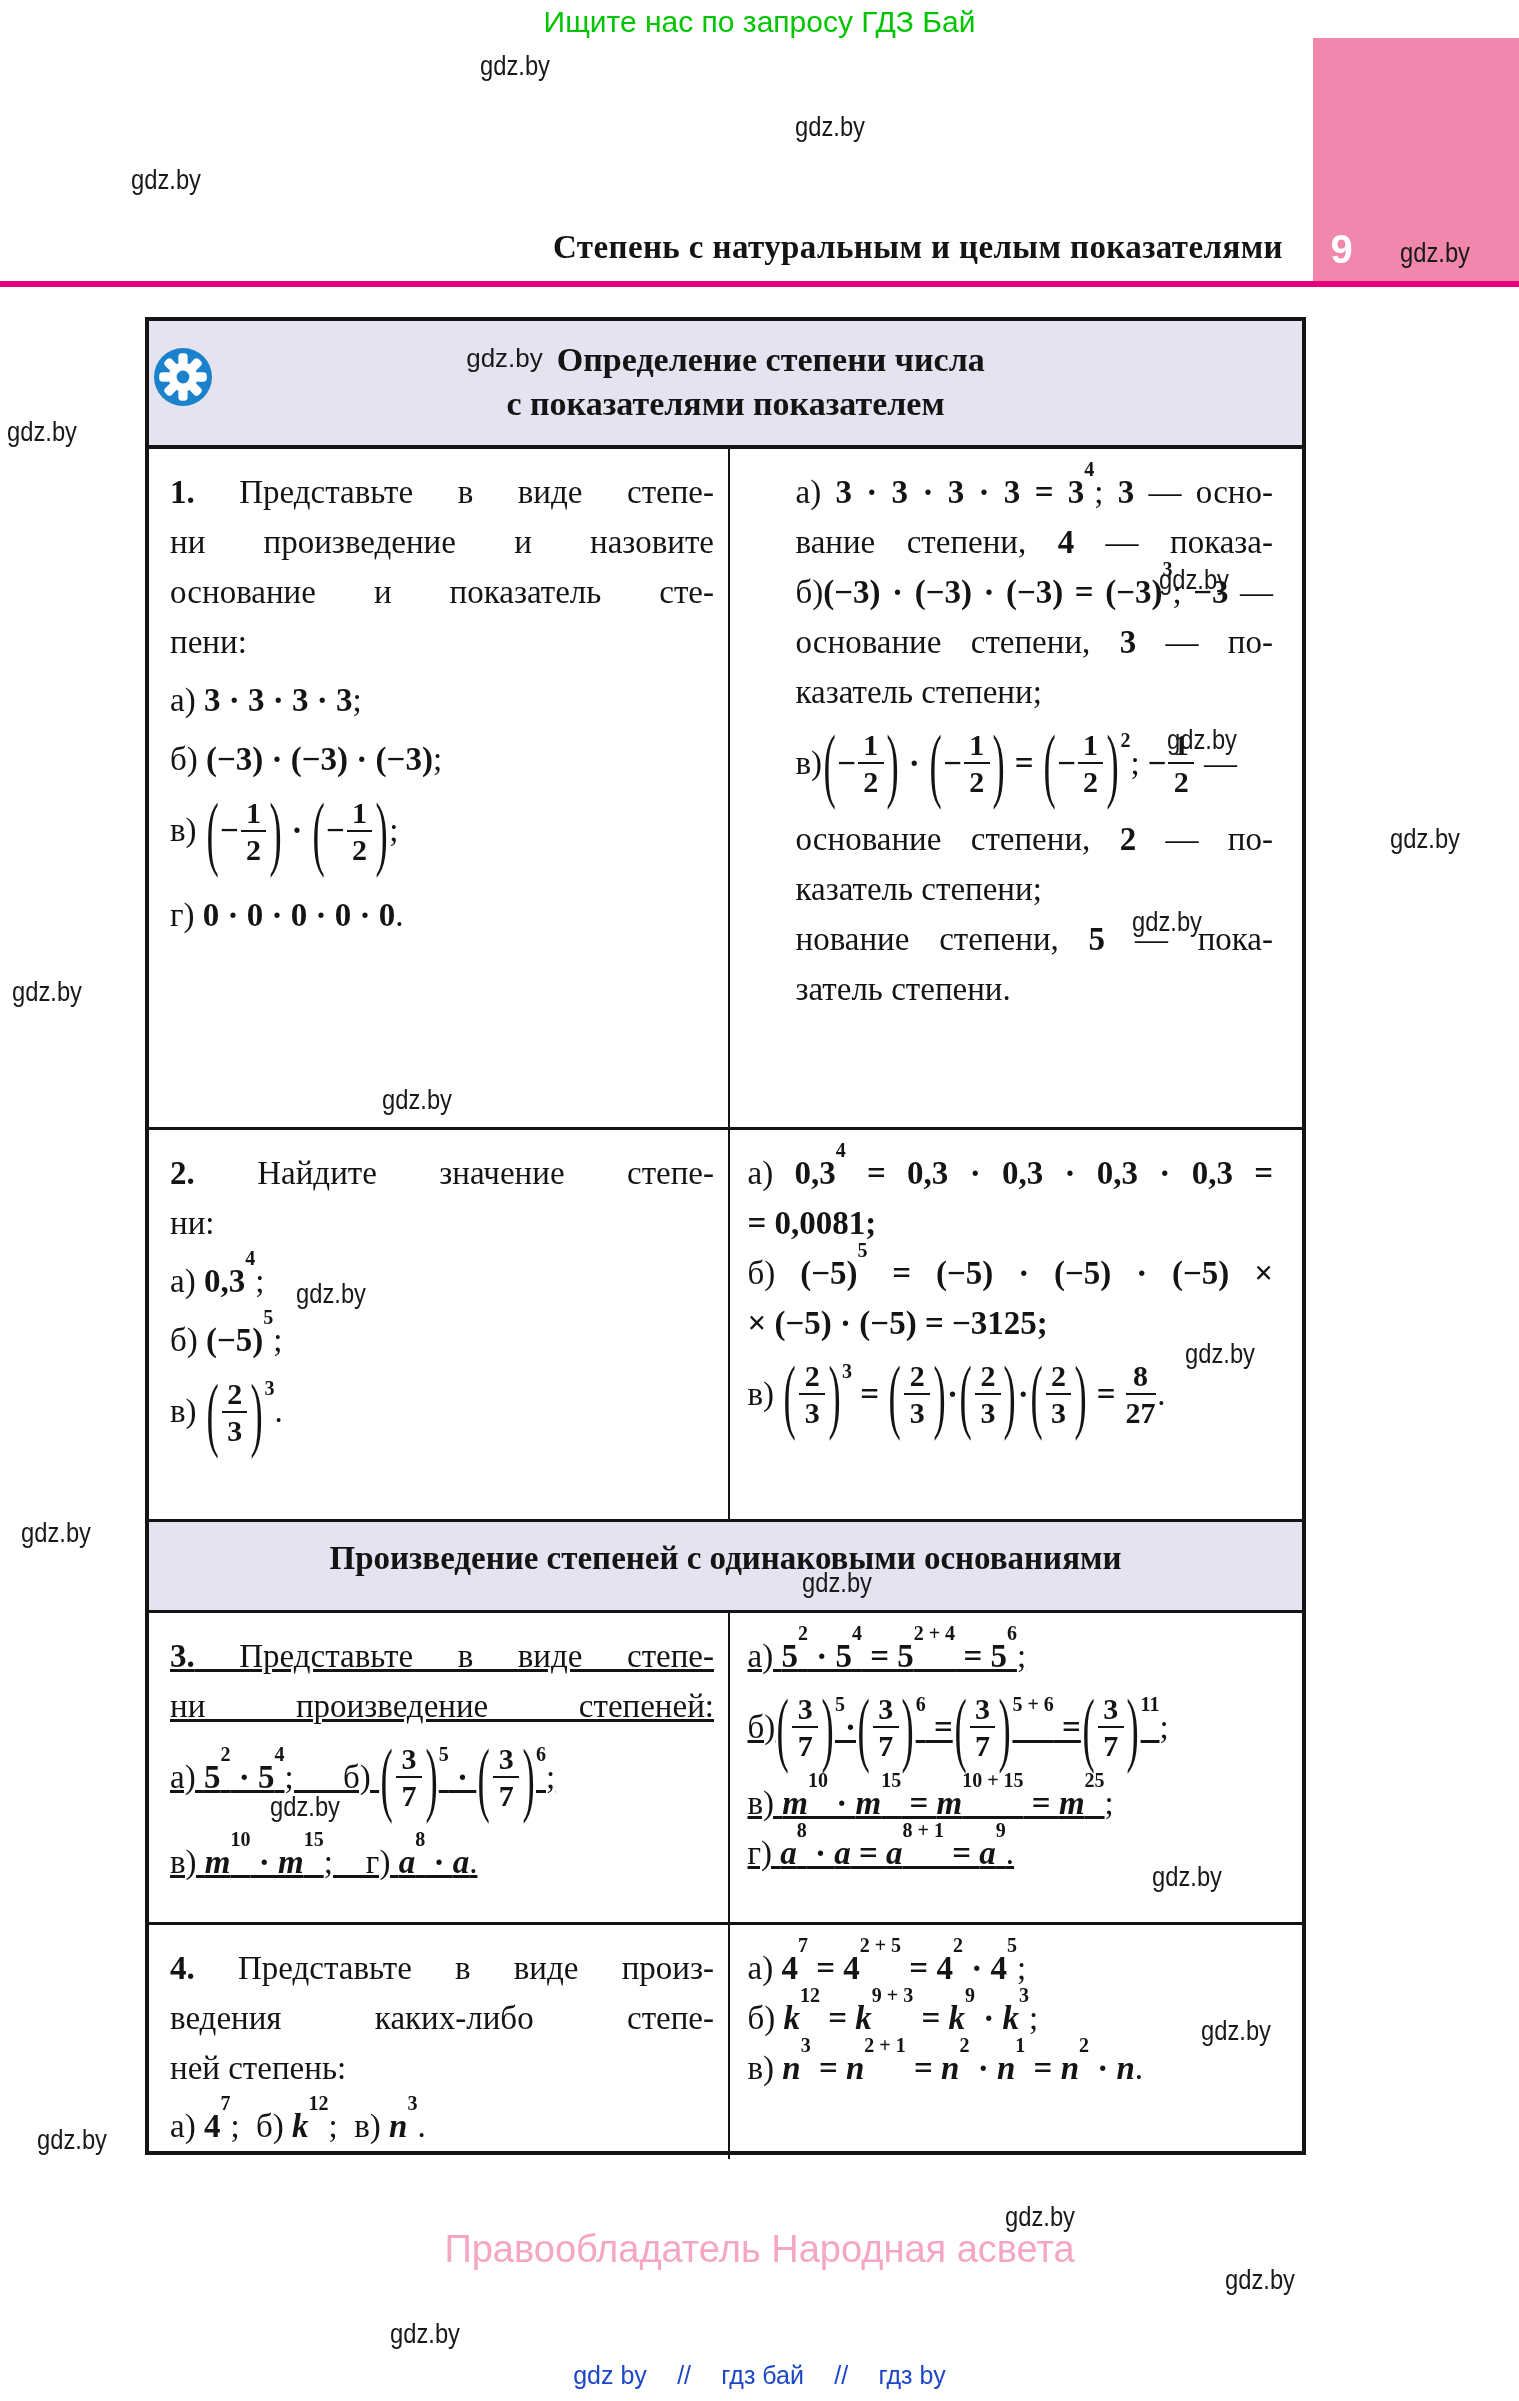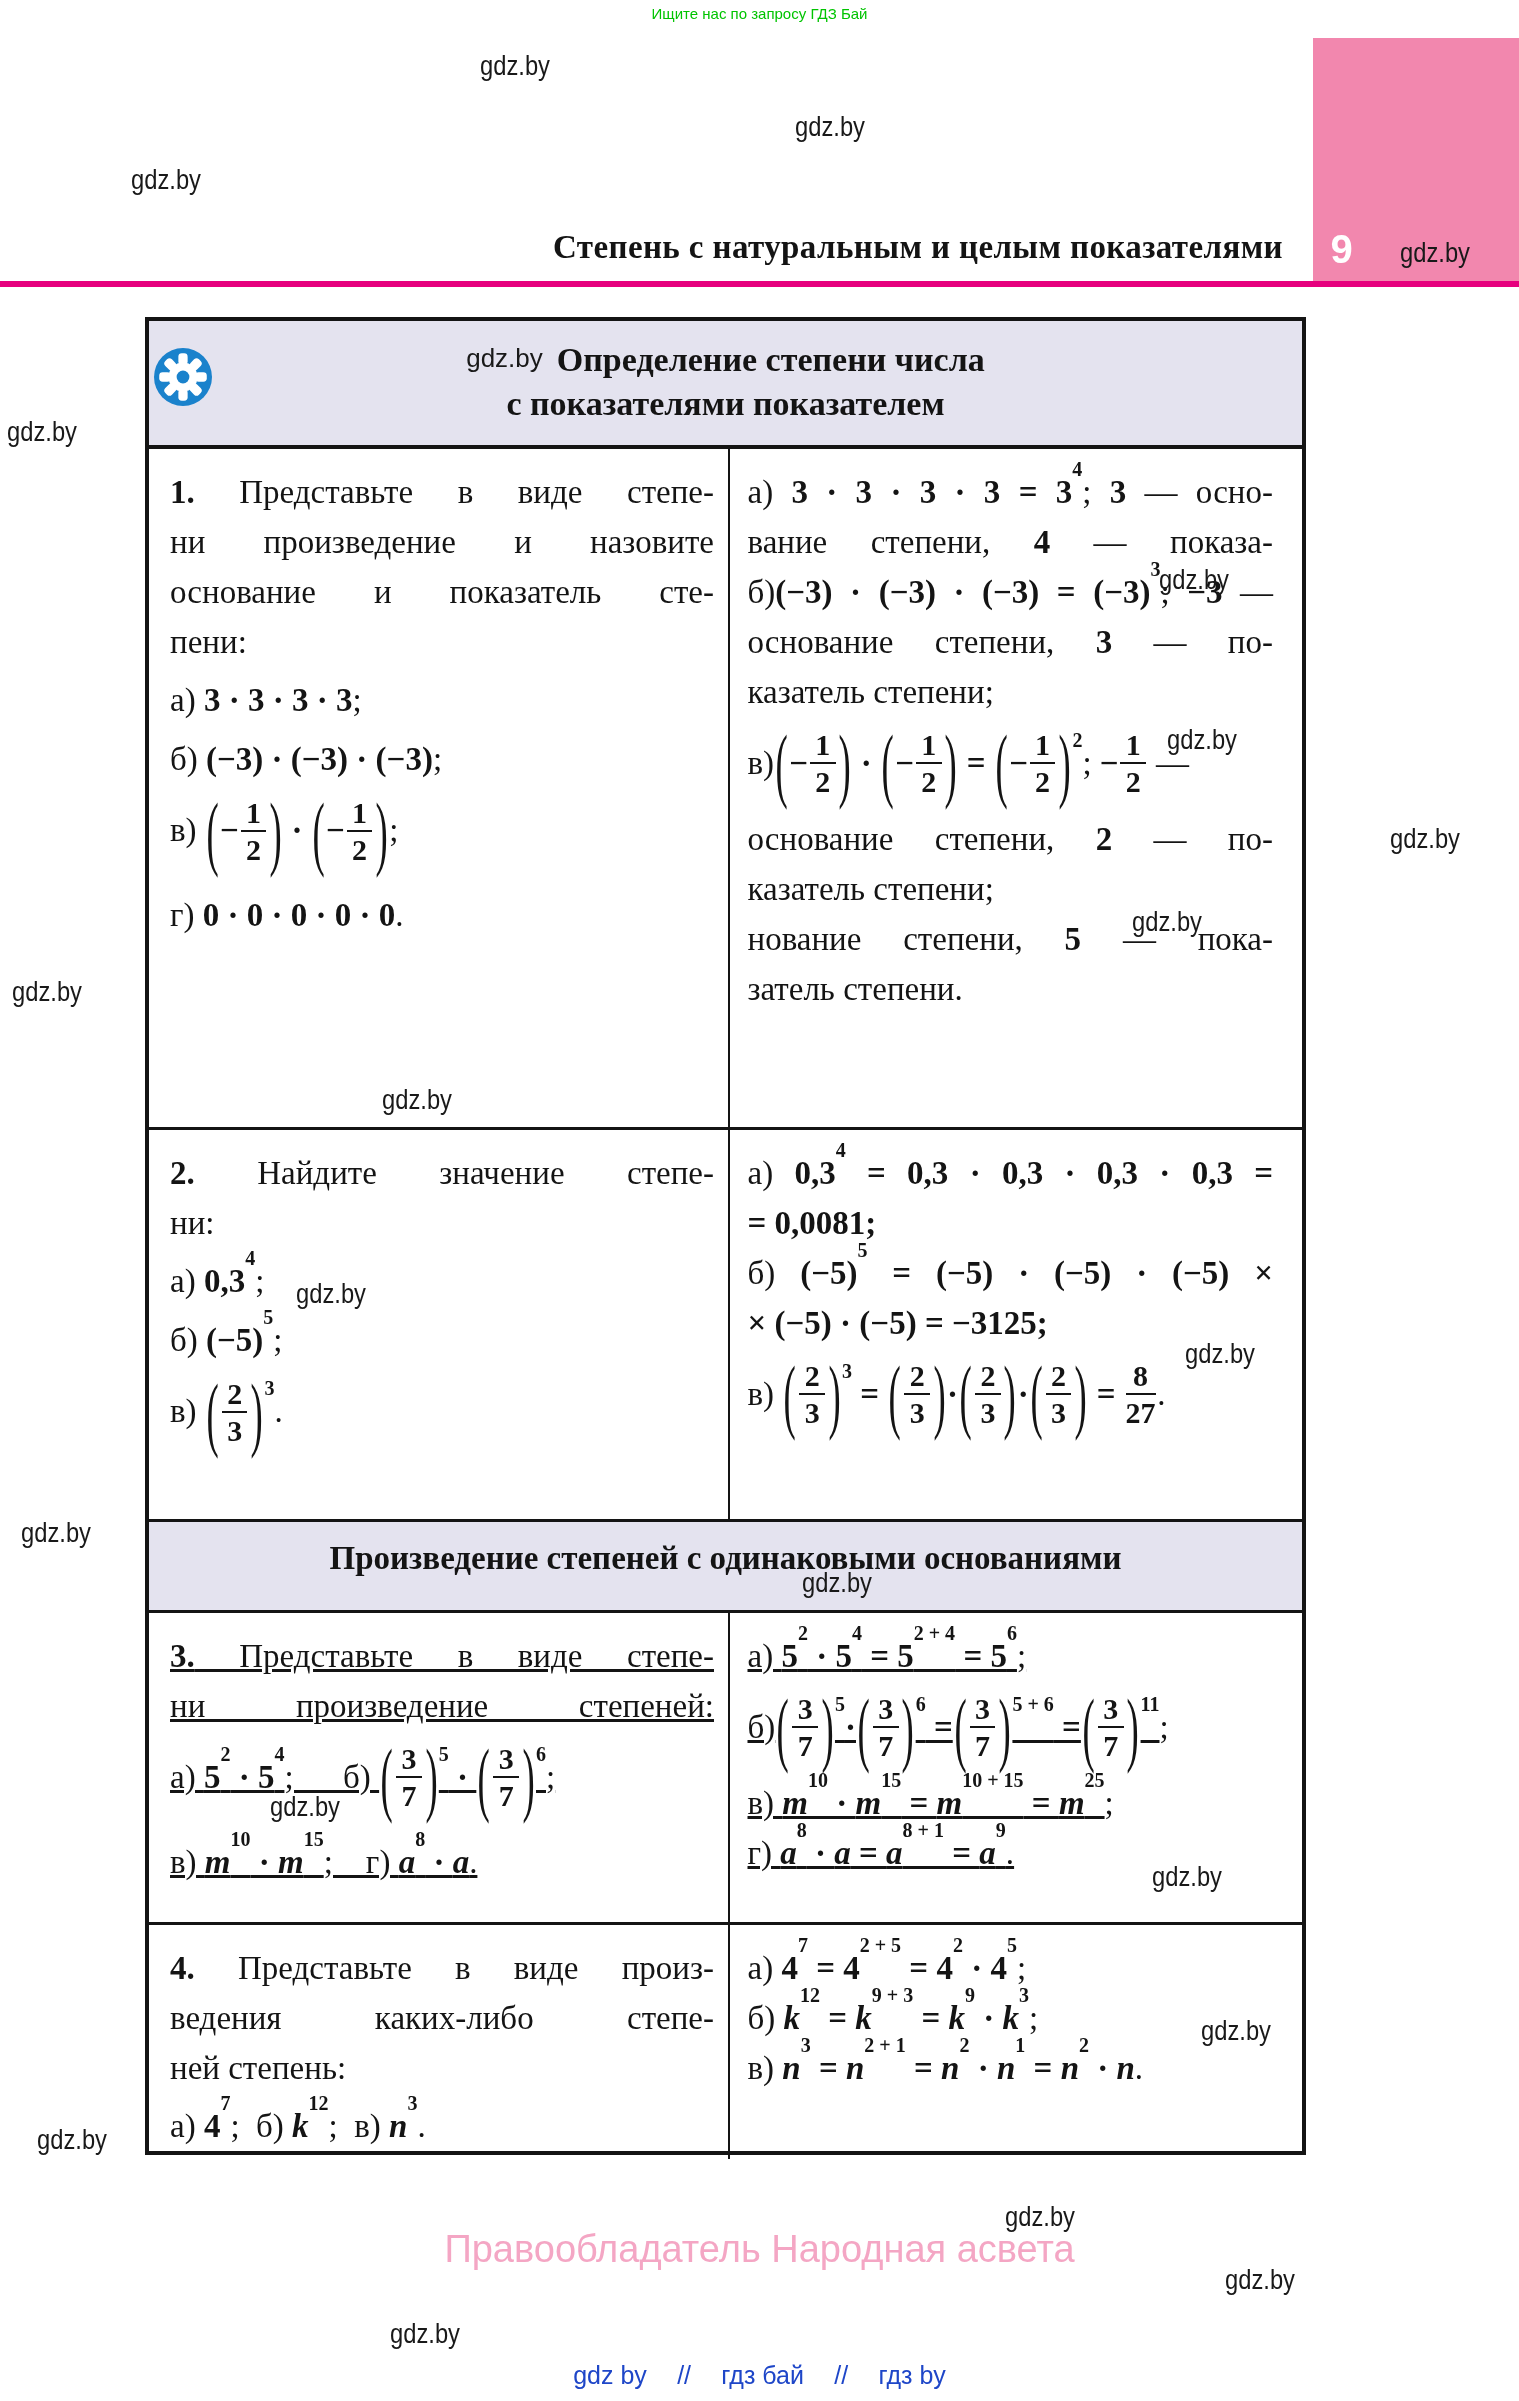--- a/index.html
+++ b/index.html
@@ -4,41 +4,41 @@
 <style>
   :root{
     --pink:#f287ae; --magenta:#e6007e; --band:#e4e3ef; --gear:#1a82cc;
     --green:#00c400; --linkblue:#1e46c8; --footpink:#f4a6c4; --ink:#141414;
   }
   html,body{margin:0;padding:0;background:#888;}
   .page{position:relative;width:1519px;height:2401px;background:#ffffff;overflow:hidden;
         font-family:"Liberation Serif",serif;color:var(--ink);}
   
   .top-banner{position:absolute;top:5.3px;left:0;width:100%;text-align:center;
-      font-family:"Liberation Sans",sans-serif;font-size:15px;color:var(--green);}
+      font-family:"Liberation Sans",sans-serif;font-size:30px;color:var(--green);}
   .wm{position:absolute;font-family:"Liberation Sans",sans-serif;font-size:27px;color:#191919;
       transform:scaleX(.88);transform-origin:left top;white-space:nowrap;}
   .pink-box{position:absolute;left:1313px;top:38px;width:207px;height:243px;background:var(--pink);}
   .page-num{position:absolute;left:17.5px;top:189px;font-family:"Liberation Sans",sans-serif;
       font-weight:700;font-size:40px;color:#ffffff;}
   .page-title{position:absolute;top:229px;right:236px;font-size:33px;font-weight:600;
       letter-spacing:0.4px;white-space:nowrap;}
   .header-rule{position:absolute;left:0;top:281px;width:100%;height:6.1px;background:var(--magenta);}
   
   .table{position:absolute;left:145px;top:317px;width:1161px;height:1838px;box-sizing:border-box;
       border:4.4px solid var(--ink);background:#fff;}
   .band{position:relative;box-sizing:border-box;background:var(--band);text-align:center;
       font-weight:700;border-bottom:4.4px solid var(--ink);}
   .band1{height:128px;padding-top:15px;font-size:34px;line-height:44px;}
   .band2{height:91px;padding-top:17.5px;font-size:33px;border-bottom:3.5px solid var(--ink);}
   .wm-inline{font-family:"Liberation Sans",sans-serif;font-size:26px;font-weight:400;
       margin-right:14px;vertical-align:4.4px;color:#191919;}
   .gear{position:absolute;left:5.3px;top:27px;width:58px;height:58px;}
   .trow{display:flex;box-sizing:border-box;border-bottom:3.5px solid var(--ink);}
-  .r1{height:681px;} .r2{height:392px;} .r3{height:312px;text-decoration:underline;} .r4{height:234px;border-bottom:none;}
+  .r1{height:681px;gap:48px;} .r2{height:392px;} .r3{height:312px;text-decoration:underline;} .r4{height:234px;border-bottom:none;}
   .cell{box-sizing:border-box;padding:17.5px 14px 0 21px;overflow:hidden;}
   .cell.left{width:581px;flex:none;border-right:2.6px solid var(--ink);}
   .cell.right{flex:1;padding-left:17.5px;padding-right:29px;}
   .ln{font-size:33px;line-height:50px;white-space:nowrap;}
   .ln.j{white-space:normal;text-align:justify;text-align-last:justify;}
   .ln.sp{margin-top:8.8px;}
   .ln.tall{line-height:1.05;padding:14px 0 12.3px;white-space:nowrap;}
   .ln b{font-weight:700;}
   sup{font-size:20px;line-height:0;position:relative;top:-0.75em;}
   .fr{display:inline-block;vertical-align:middle;text-align:center;font-size:30px;

